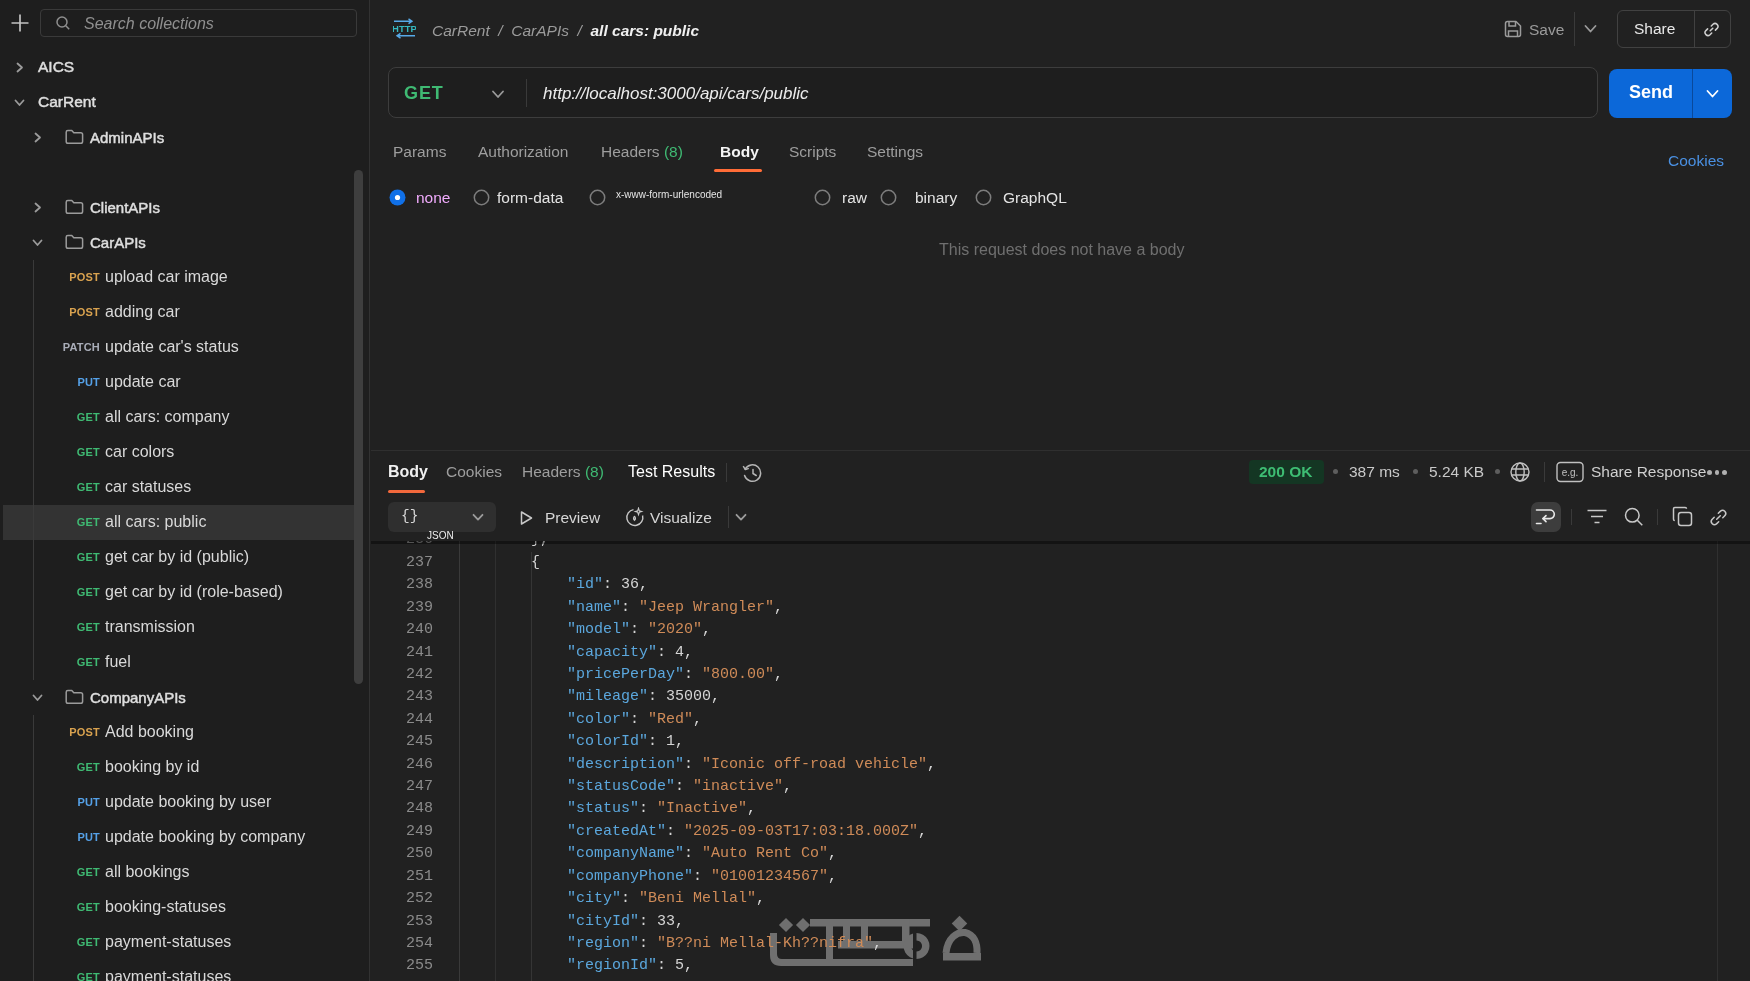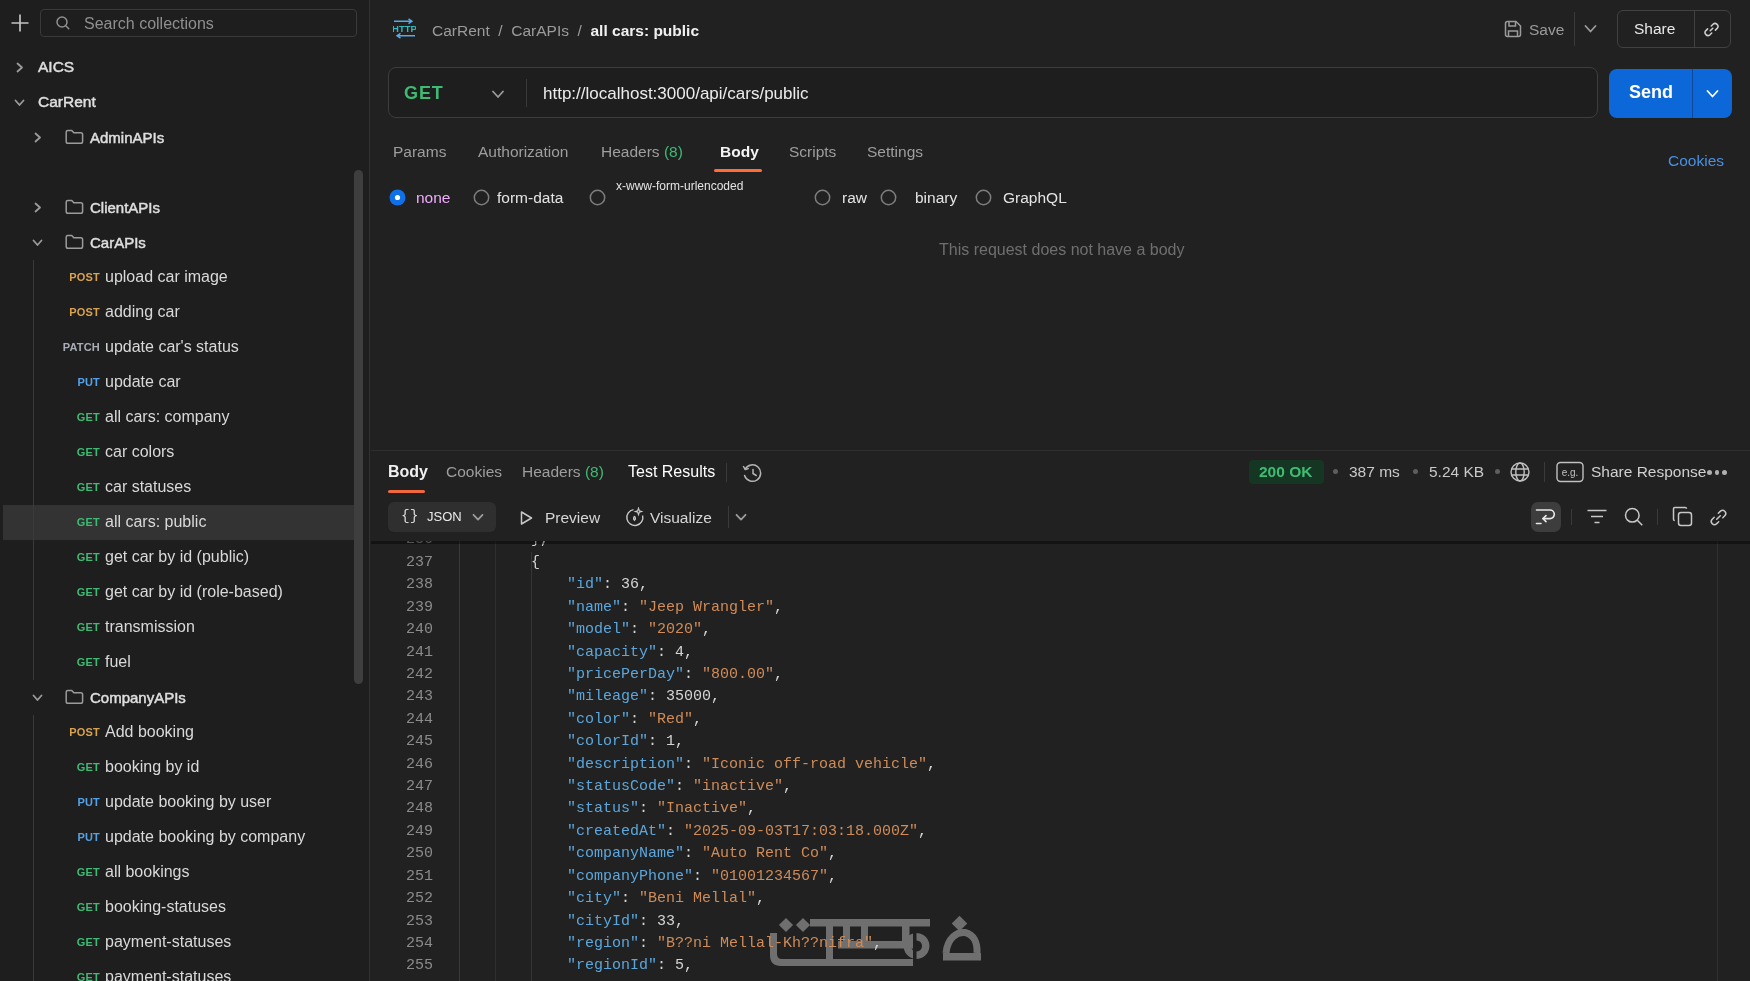--- a/index.html
+++ b/index.html
@@ -10,21 +10,21 @@
   
   #sidebar { position:absolute; left:0; top:0; width:370px; height:981px; background:#1e1e1e; border-right:1px solid #323232; }
   .srow { position:absolute; left:0; width:354px; height:35px; }
   .srow .nm { position:absolute; top:50%; transform:translateY(-50%); font-size:16px; color:#d9d9d9; white-space:nowrap; }
   .srow .fold { font-size:15px; font-weight:400; -webkit-text-stroke:0.5px #dedede; color:#dedede; }
   .srow .meth { position:absolute; right:254px; width:100px; top:50%; transform:translateY(-50%);
      font-size:11px; font-weight:700; text-align:right; letter-spacing:0.2px; }
   .m-post { color:#d9a24f; } .m-get { color:#3fba73; } .m-put { color:#55a1e8; } .m-patch { color:#a9adb8; }
   .chev { stroke:#9b9b9b; stroke-width:1.8; fill:none; stroke-linecap:round; stroke-linejoin:round; }
   .ficon { stroke:#9b9b9b; stroke-width:1.5; fill:none; stroke-linejoin:round; }
-  .nowrap { white-space:nowrap; }
+  .nowrap { white-space:nowrap;font-style:italic; }
   
   #lineno { position:absolute; left:371px; top:529.4px; width:62px; text-align:right;
       font-family:"Liberation Mono", monospace; font-size:15px; line-height:22.42px; color:#8b8b8b; }
   #code { position:absolute; left:504px; top:529.4px; font-family:"Liberation Mono", monospace;
       font-size:15px; line-height:22.42px; color:#d5d5d5; white-space:pre; }
   #code .k { color:#5ba7dd; } #code .s { color:#cf8b58; }
 </style>
 </head>
 <body>
 <div id="root">
@@ -229,21 +229,21 @@
         <circle cx="8.5" cy="8.5" r="2.6" fill="#fff"></circle>
       </svg>
     <span class="abs" style="left:416px;top:189px;font-size:15.5px;color:#f0abfc">none</span>
     <svg class="abs" style="left:473px;top:189px" width="17" height="17" viewBox="0 0 17 17">
         <circle cx="8.5" cy="8.5" r="7.2" stroke="#7d7d7d" stroke-width="1.5" fill="none"></circle>
       </svg>
     <span class="abs" style="left:497px;top:189px;font-size:15.5px;color:#e4e4e4">form-data</span>
     <svg class="abs" style="left:589px;top:189px" width="17" height="17" viewBox="0 0 17 17">
         <circle cx="8.5" cy="8.5" r="7.2" stroke="#7d7d7d" stroke-width="1.5" fill="none"></circle>
       </svg>
-    <span class="abs" style="left:616px;top:179px;font-size:12px;color:#e4e4e4">x-www-form-urlencoded</span>
+    <span class="abs" style="left:616px;top:189px;font-size:10px;color:#e4e4e4">x-www-form-urlencoded</span>
     <svg class="abs" style="left:814px;top:189px" width="17" height="17" viewBox="0 0 17 17">
         <circle cx="8.5" cy="8.5" r="7.2" stroke="#7d7d7d" stroke-width="1.5" fill="none"></circle>
       </svg>
     <span class="abs" style="left:842px;top:189px;font-size:15.5px;color:#e4e4e4">raw</span>
     <svg class="abs" style="left:880px;top:189px" width="17" height="17" viewBox="0 0 17 17">
         <circle cx="8.5" cy="8.5" r="7.2" stroke="#7d7d7d" stroke-width="1.5" fill="none"></circle>
       </svg>
     <span class="abs" style="left:915px;top:189px;font-size:15.5px;color:#e4e4e4">binary</span>
     <svg class="abs" style="left:975px;top:189px" width="17" height="17" viewBox="0 0 17 17">
         <circle cx="8.5" cy="8.5" r="7.2" stroke="#7d7d7d" stroke-width="1.5" fill="none"></circle>
@@ -332,21 +332,21 @@
       <rect x="1" y="1.5" width="26" height="19" rx="3.5" stroke="#c0c0c0" stroke-width="1.4" fill="none"></rect>
       <text x="14" y="15" font-size="10" fill="#c0c0c0" text-anchor="middle" font-family="Liberation Sans">e.g.</text>
     </svg>
     <span class="abs" style="left:1591px;top:463px;font-size:15.5px;color:#d0d0d0">Share Response</span>
     <div class="abs" style="left:1707px;top:470px;width:4.5px;height:4.5px;border-radius:3px;background:#b0b0b0"></div>
     <div class="abs" style="left:1714.5px;top:470px;width:4.5px;height:4.5px;border-radius:3px;background:#b0b0b0"></div>
     <div class="abs" style="left:1722px;top:470px;width:4.5px;height:4.5px;border-radius:3px;background:#b0b0b0"></div>
 
     <div class="abs" style="left:388px;top:502px;width:108px;height:30px;background:#2f2f2f;border-radius:6px"></div>
     <span class="abs" style="left:401px;top:508px;font-family:'Liberation Mono',monospace;font-size:14.5px;color:#d8d8d8">{}</span>
-    <span class="abs" style="left:427px;top:509px;font-size:13px;color:#ececec">JSON</span>
+    <span class="abs" style="left:427px;top:530px;font-size:10px;color:#ececec">JSON</span>
     <svg class="abs" style="left:472px;top:513px" width="12" height="9" viewBox="0 0 12 9">
         <path class="chev" d="M1.5,1.8 L6,6.6 L10.5,1.8"></path>
       </svg>
     <svg class="abs" style="left:519px;top:510px" width="15" height="16" viewBox="0 0 15 16">
         <path d="M2.5,2 L12.5,8 L2.5,14 Z" stroke="#c8c8c8" stroke-width="1.5" fill="none" stroke-linejoin="round"></path>
       </svg>
     <span class="abs" style="left:545px;top:509px;font-size:15.5px;color:#d6d6d6">Preview</span>
     <svg class="abs" style="left:624px;top:507px" width="21" height="21" viewBox="0 0 21 21">
       <g stroke="#c8c8c8" stroke-width="1.4" fill="none">
         <path d="M18.6,8.5 A8,8 0 1 1 9.5,2.6"></path>

